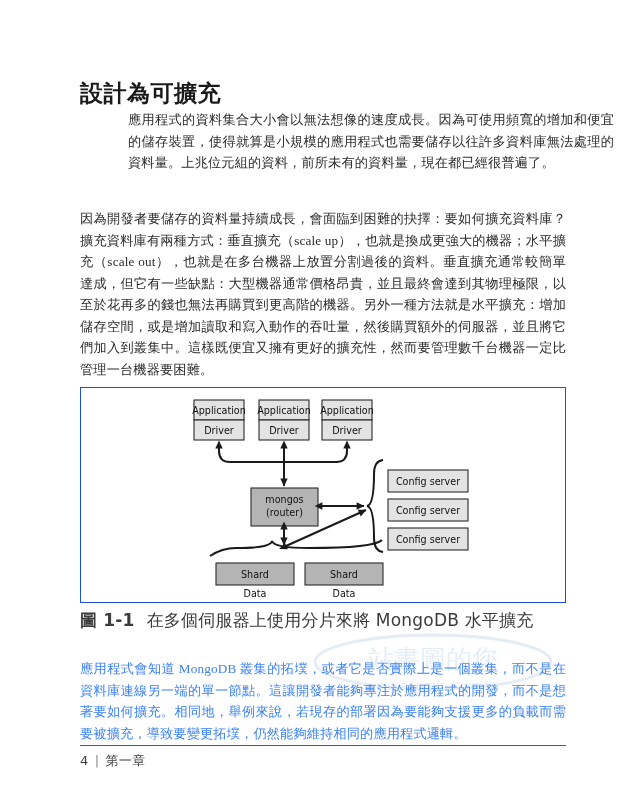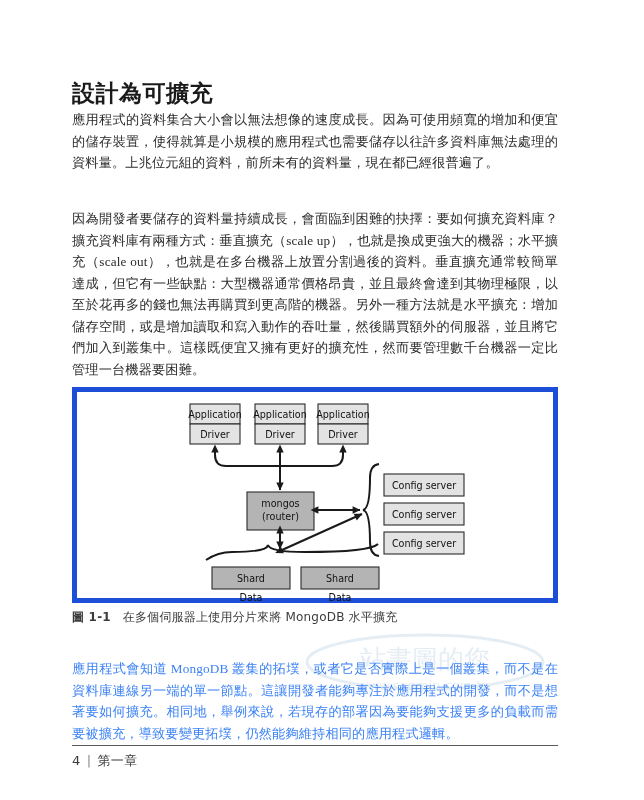--- a/index.html
+++ b/index.html
@@ -11,21 +11,21 @@
     width: 644px;
     height: 800px;
     position: relative;
     font-family: "Liberation Serif", "DejaVu Serif", serif;
     color: #231f20;
     overflow: hidden;
   }
 
   .page {
     position: absolute;
-    left: 0; top: 0;
+    left: 8px; top: 0;
     width: 528px;
     height: 800px;
   }
 
   
   .chapter-heading {
     position: absolute;
     left: 72px;
     top: 63px;
     font-family: "DejaVu Sans", "Liberation Sans", sans-serif;
@@ -39,50 +39,50 @@
   .para {
     position: absolute;
     left: 72px;
     width: 486px;
     font-size: 13.2px;
     line-height: 21.5px;
     text-align: justify;
     color: #2b2b2b;
     letter-spacing: 0.15px;
   }
-  .para-1 { top: 96px; }
+  .para-1 { top: 96px; margin-left: 48px; }
   .para-2 { top: 170px; margin-top: 38px; }
   .para-3 { top: 315px; }
   .para-4 {
     top: 645px;
     color: #3b82f6;
   }
 
   
   .figure-frame {
     position: absolute;
     left: 72px;
     top: 387px;
     width: 486px;
     height: 216px;
-    border: 5px solid #1d4ed8;
+    border: 1px solid #1d4ed8;
     background: #ffffff;
     box-sizing: border-box;
   }
   .figure-svg {
     position: absolute;
     left: 0; top: 0;
   }
 
   .figure-caption {
     position: absolute;
     left: 72px;
     top: 609px;
     font-family: "DejaVu Sans", "Liberation Sans", sans-serif;
-    font-size: 12px;
+    font-size: 17px;
     color: #3b3b3b;
     letter-spacing: 0.2px;
     white-space: nowrap;
   }
   .figure-caption .fig-num {
     font-weight: bold;
     margin-right: 12px;
   }
 
   

